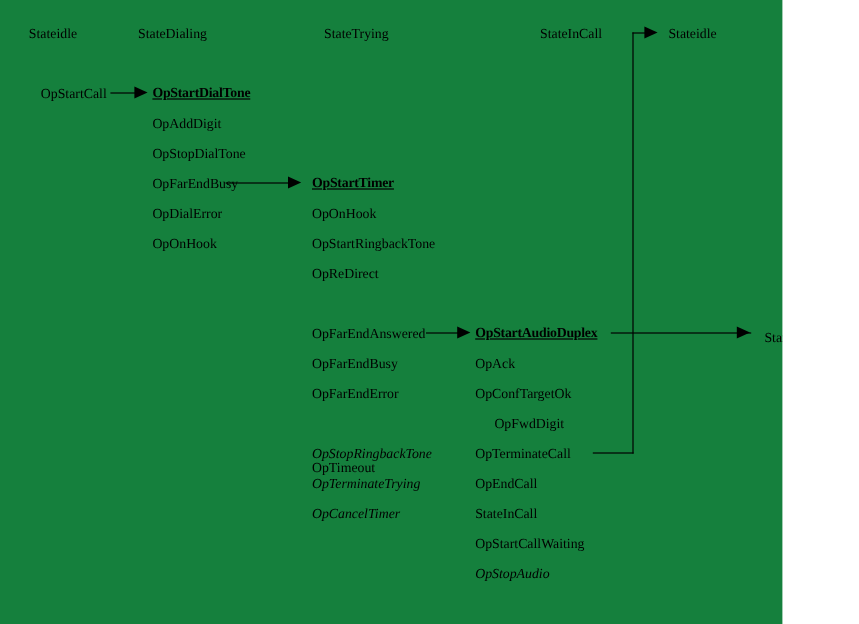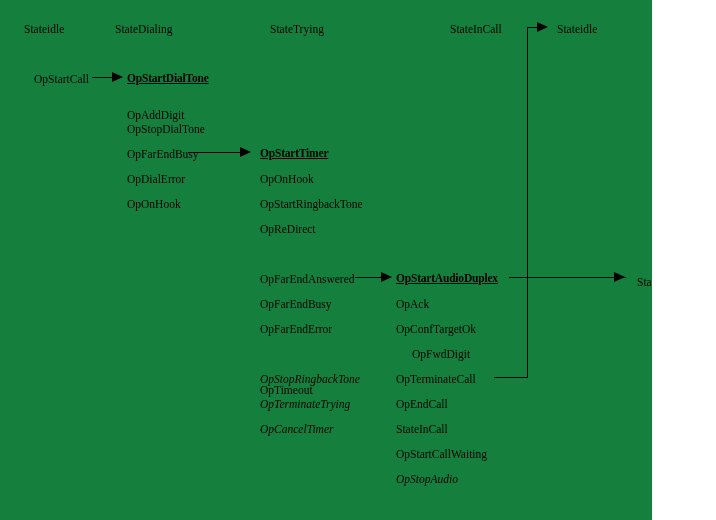--- a/index.html
+++ b/index.html
@@ -77,21 +77,21 @@
   <div class="node hdr" style="left:270px; top:22px;">StateTrying</div>
 
   <div class="node hdr" style="left:406px; top:22px;margin-left:44px;">StateInCall</div>
 
   <div class="node hdr" style="left:557px; top:22px;">Stateidle</div>
 
   <div class="node" style="left:34px; top:72px;">OpStartCall</div>
 
   <div class="node entry" style="left:127px; top:71px;">OpStartDialTone</div>
 
-  <div class="node" style="left:127px; top:108px;">OpAddDigit</div>
+  <div class="node" style="left:127px; top:97px;">OpAddDigit</div>
 
   <div class="node" style="left:127px; top:122px;">OpStopDialTone</div>
 
   <div class="node" style="left:127px; top:147px;">OpFarEndBusy</div>
 
   <div class="node" style="left:127px; top:172px;">OpDialError</div>
 
   <div class="node" style="left:127px; top:197px;">OpOnHook</div>
 
   <div class="node entry" style="left:260px; top:146px;">OpStartTimer</div>

